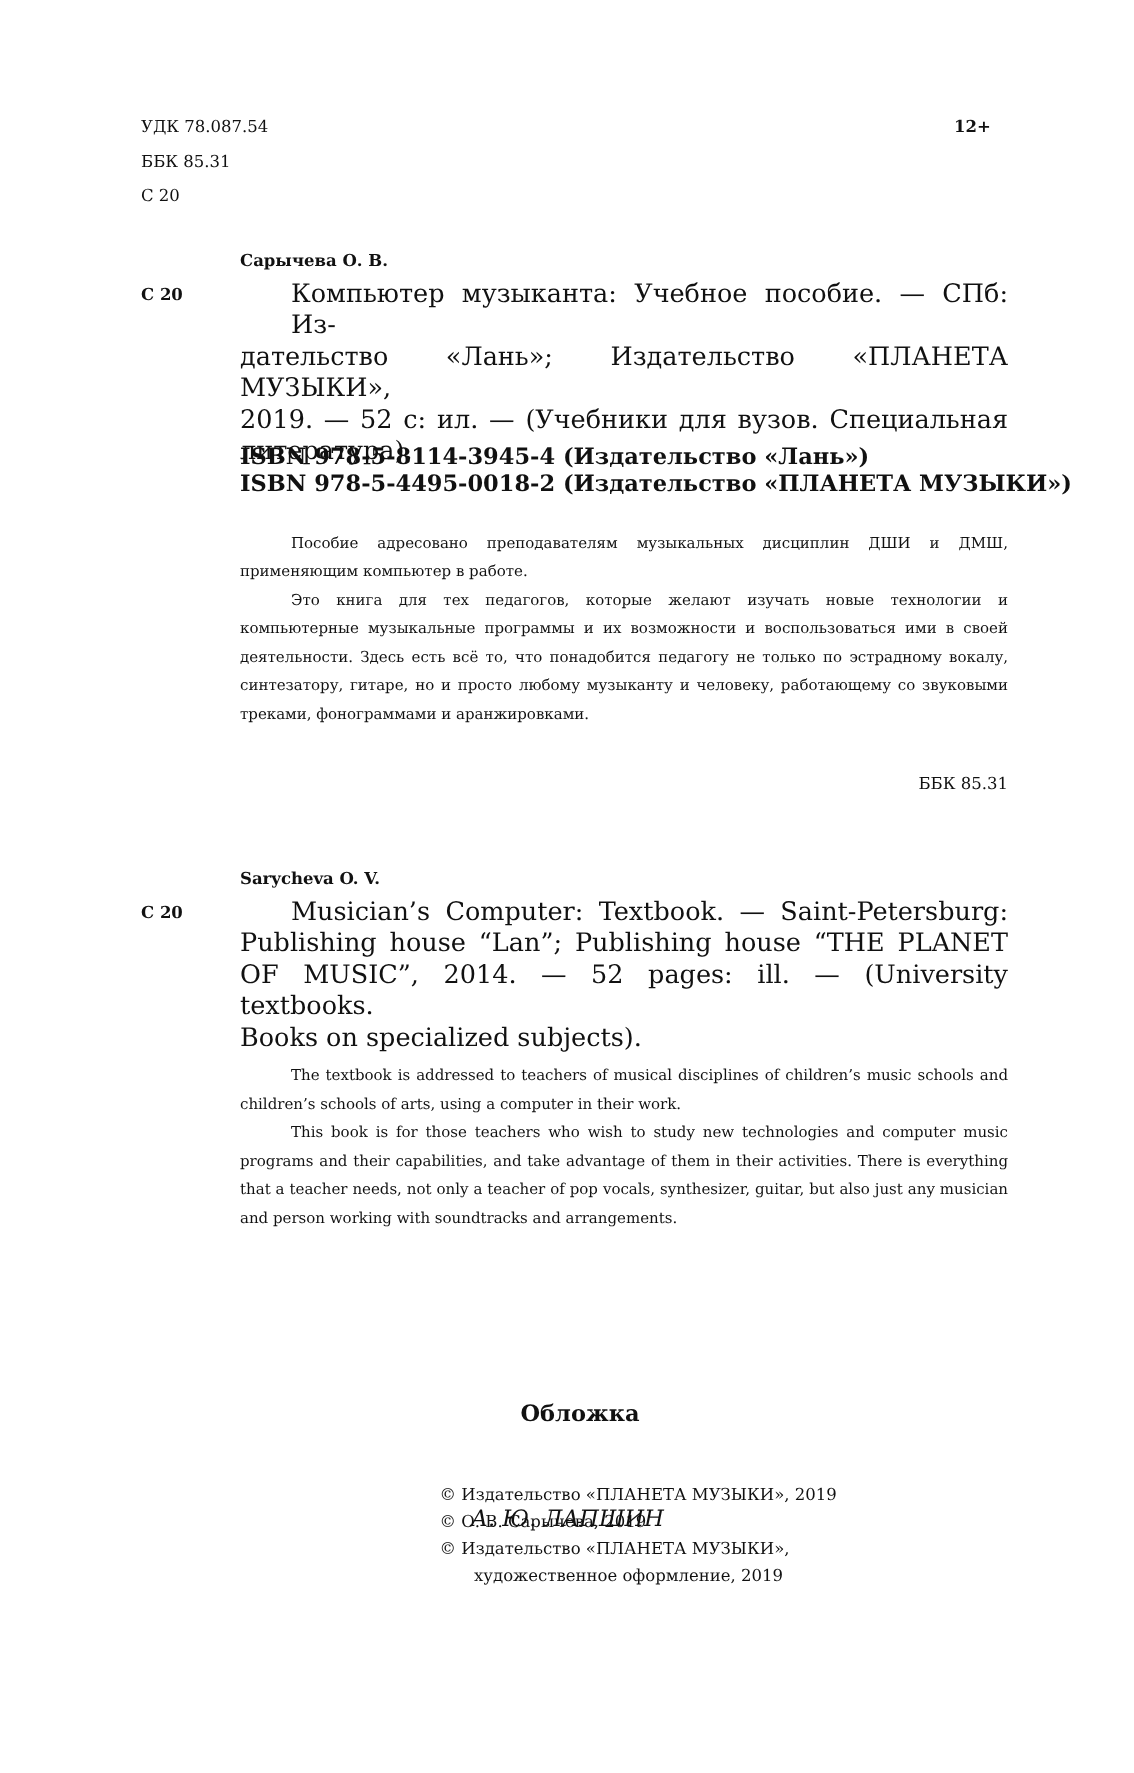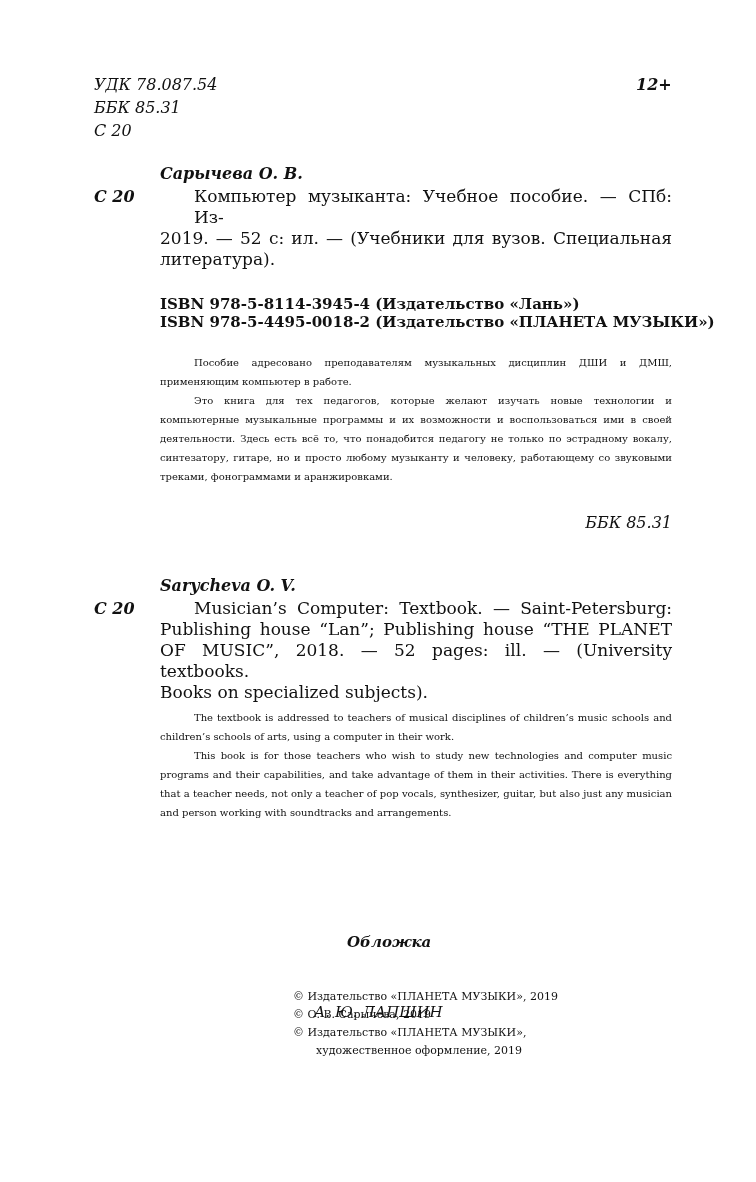--- a/index.html
+++ b/index.html
@@ -2,21 +2,21 @@
 <html><head>
   <meta charset="utf-8">
   <style>
     html, body { margin: 0; padding: 0; background: #ffffff; }
     body {
       width: 756px; height: 1182px; position: relative; overflow: hidden;
       font-family: "DejaVu Serif", "Liberation Serif", serif;
       color: #111111;
     }
     .abs { position: absolute; }
-    .t { font-size: 16px; line-height: 21px; white-space: nowrap; font-style: italic; }
+    .t { font-size: 11px; line-height: 21px; white-space: nowrap; }
     .b { font-weight: bold; }
     .para { position: absolute; left: 160px; width: 512px; font-size: 10px; line-height: 19px; }
     .para p { margin: 0; text-align: justify; }
     .indent { text-indent: 34px; }
     .entry { position: absolute; left: 160px; width: 512px; font-size: 17px; line-height: 21px; }
     .entry .line { display: block; text-align: justify; text-align-last: justify; }
     .entry .line.last { text-align-last: left; }
     .ital { font-style: italic; }
   </style>
 </head>
@@ -24,48 +24,49 @@
 
 <div class="abs t" style="left:94px; top:74px;">УДК 78.087.54</div>
 <div class="abs t" style="left:94px; top:97px;">ББК 85.31</div>
 <div class="abs t" style="left:94px; top:120px;">С 20</div>
 <div class="abs t b" style="left:636px; top:74px;">12+</div>
 
 <div class="abs t b" style="left:160px; top:163px;">Сарычева О. В.</div>
 <div class="abs t b" style="left:94px; top:186px;">С 20</div>
 <div class="entry" style="top:186px;">
   <span class="line" style="padding-left:34px;">Компьютер музыканта: Учебное пособие. — СПб: Из-</span>
+  <span class="line">дательство «Лань»; Издательство «ПЛАНЕТА МУЗЫКИ»,</span>
   <span class="line">2019. — 52 с: ил. — (Учебники для вузов. Специальная</span>
   <span class="line last">литература).</span>
 </div>
 
 <div class="abs b" style="left:160px; top:295px; font-size:15px; line-height:18px; white-space:nowrap;">ISBN 978-5-8114-3945-4 (Издательство «Лань»)</div>
 <div class="abs b" style="left:160px; top:313px; font-size:15px; line-height:18px; white-space:nowrap;">ISBN 978-5-4495-0018-2 (Издательство «ПЛАНЕТА МУЗЫКИ»)</div>
 
 <div class="para" style="top:353px;">
   <p class="indent">Пособие адресовано преподавателям музыкальных дисциплин ДШИ и ДМШ, применяющим компьютер в работе.</p>
   <p class="indent">Это книга для тех педагогов, которые желают изучать новые технологии и компьютерные музыкальные программы и их возможности и воспользоваться ими в своей деятельности. Здесь есть всё то, что понадобится педагогу не только по эстрадному вокалу, синтезатору, гитаре, но и просто любому музыканту и человеку, работающему со звуковыми треками, фонограммами и аранжировками.</p>
 </div>
 <div class="abs t" style="right:84px; top:512px;">ББК 85.31</div>
 
 <div class="abs t b" style="left:160px; top:575px;">Sarycheva O. V.</div>
 <div class="abs t b" style="left:94px; top:598px;">C 20</div>
 <div class="entry" style="top:598px;">
   <span class="line" style="padding-left:34px;">Musician’s Computer: Textbook. — Saint-Petersburg:</span>
   <span class="line">Publishing house “Lan”; Publishing house “THE PLANET</span>
-  <span class="line">OF MUSIC”, 2018. — 52 pages: ill. — (University textbooks.</span>
+  <span class="line">OF MUSIC”, 2014. — 52 pages: ill. — (University textbooks.</span>
   <span class="line last">Books on specialized subjects).</span>
 </div>
 
 <div class="para" style="top:708px;">
   <p class="indent">The textbook is addressed to teachers of musical disciplines of children’s music schools and children’s schools of arts, using a computer in their work.</p>
   <p class="indent">This book is for those teachers who wish to study new technologies and computer music programs and their capabilities, and take advantage of them in their activities. There is everything that a teacher needs, not only a teacher of pop vocals, synthesizer, guitar, but also just any musician and person working with soundtracks and arrangements.</p>
 </div>
 
-<div class="abs b" style="left:347px; top:933px; font-size:15px; line-height:18px;font-style:italic;">Обложка</div>
+<div class="abs b" style="left:347px; top:933px; font-size:15px; line-height:18px;">Обложка</div>
 <div class="abs ital" style="left:314px; top:1003px; font-size:15px; line-height:18px;">А. Ю. ЛАПШИН</div>
 
 <div class="abs" style="left:293px; top:988px; font-size:11px; line-height:18px; white-space:nowrap;">
   <div><span>©</span> <span>Издательство «ПЛАНЕТА МУЗЫКИ», 2019</span></div>
   <div><span>©</span> <span>О. В. Сарычева, 2019</span></div>
   <div><span>©</span> <span>Издательство «ПЛАНЕТА МУЗЫКИ»,</span></div>
   <div style="padding-left:23px;">художественное оформление, 2019</div>
 </div>
 
 </body></html>

